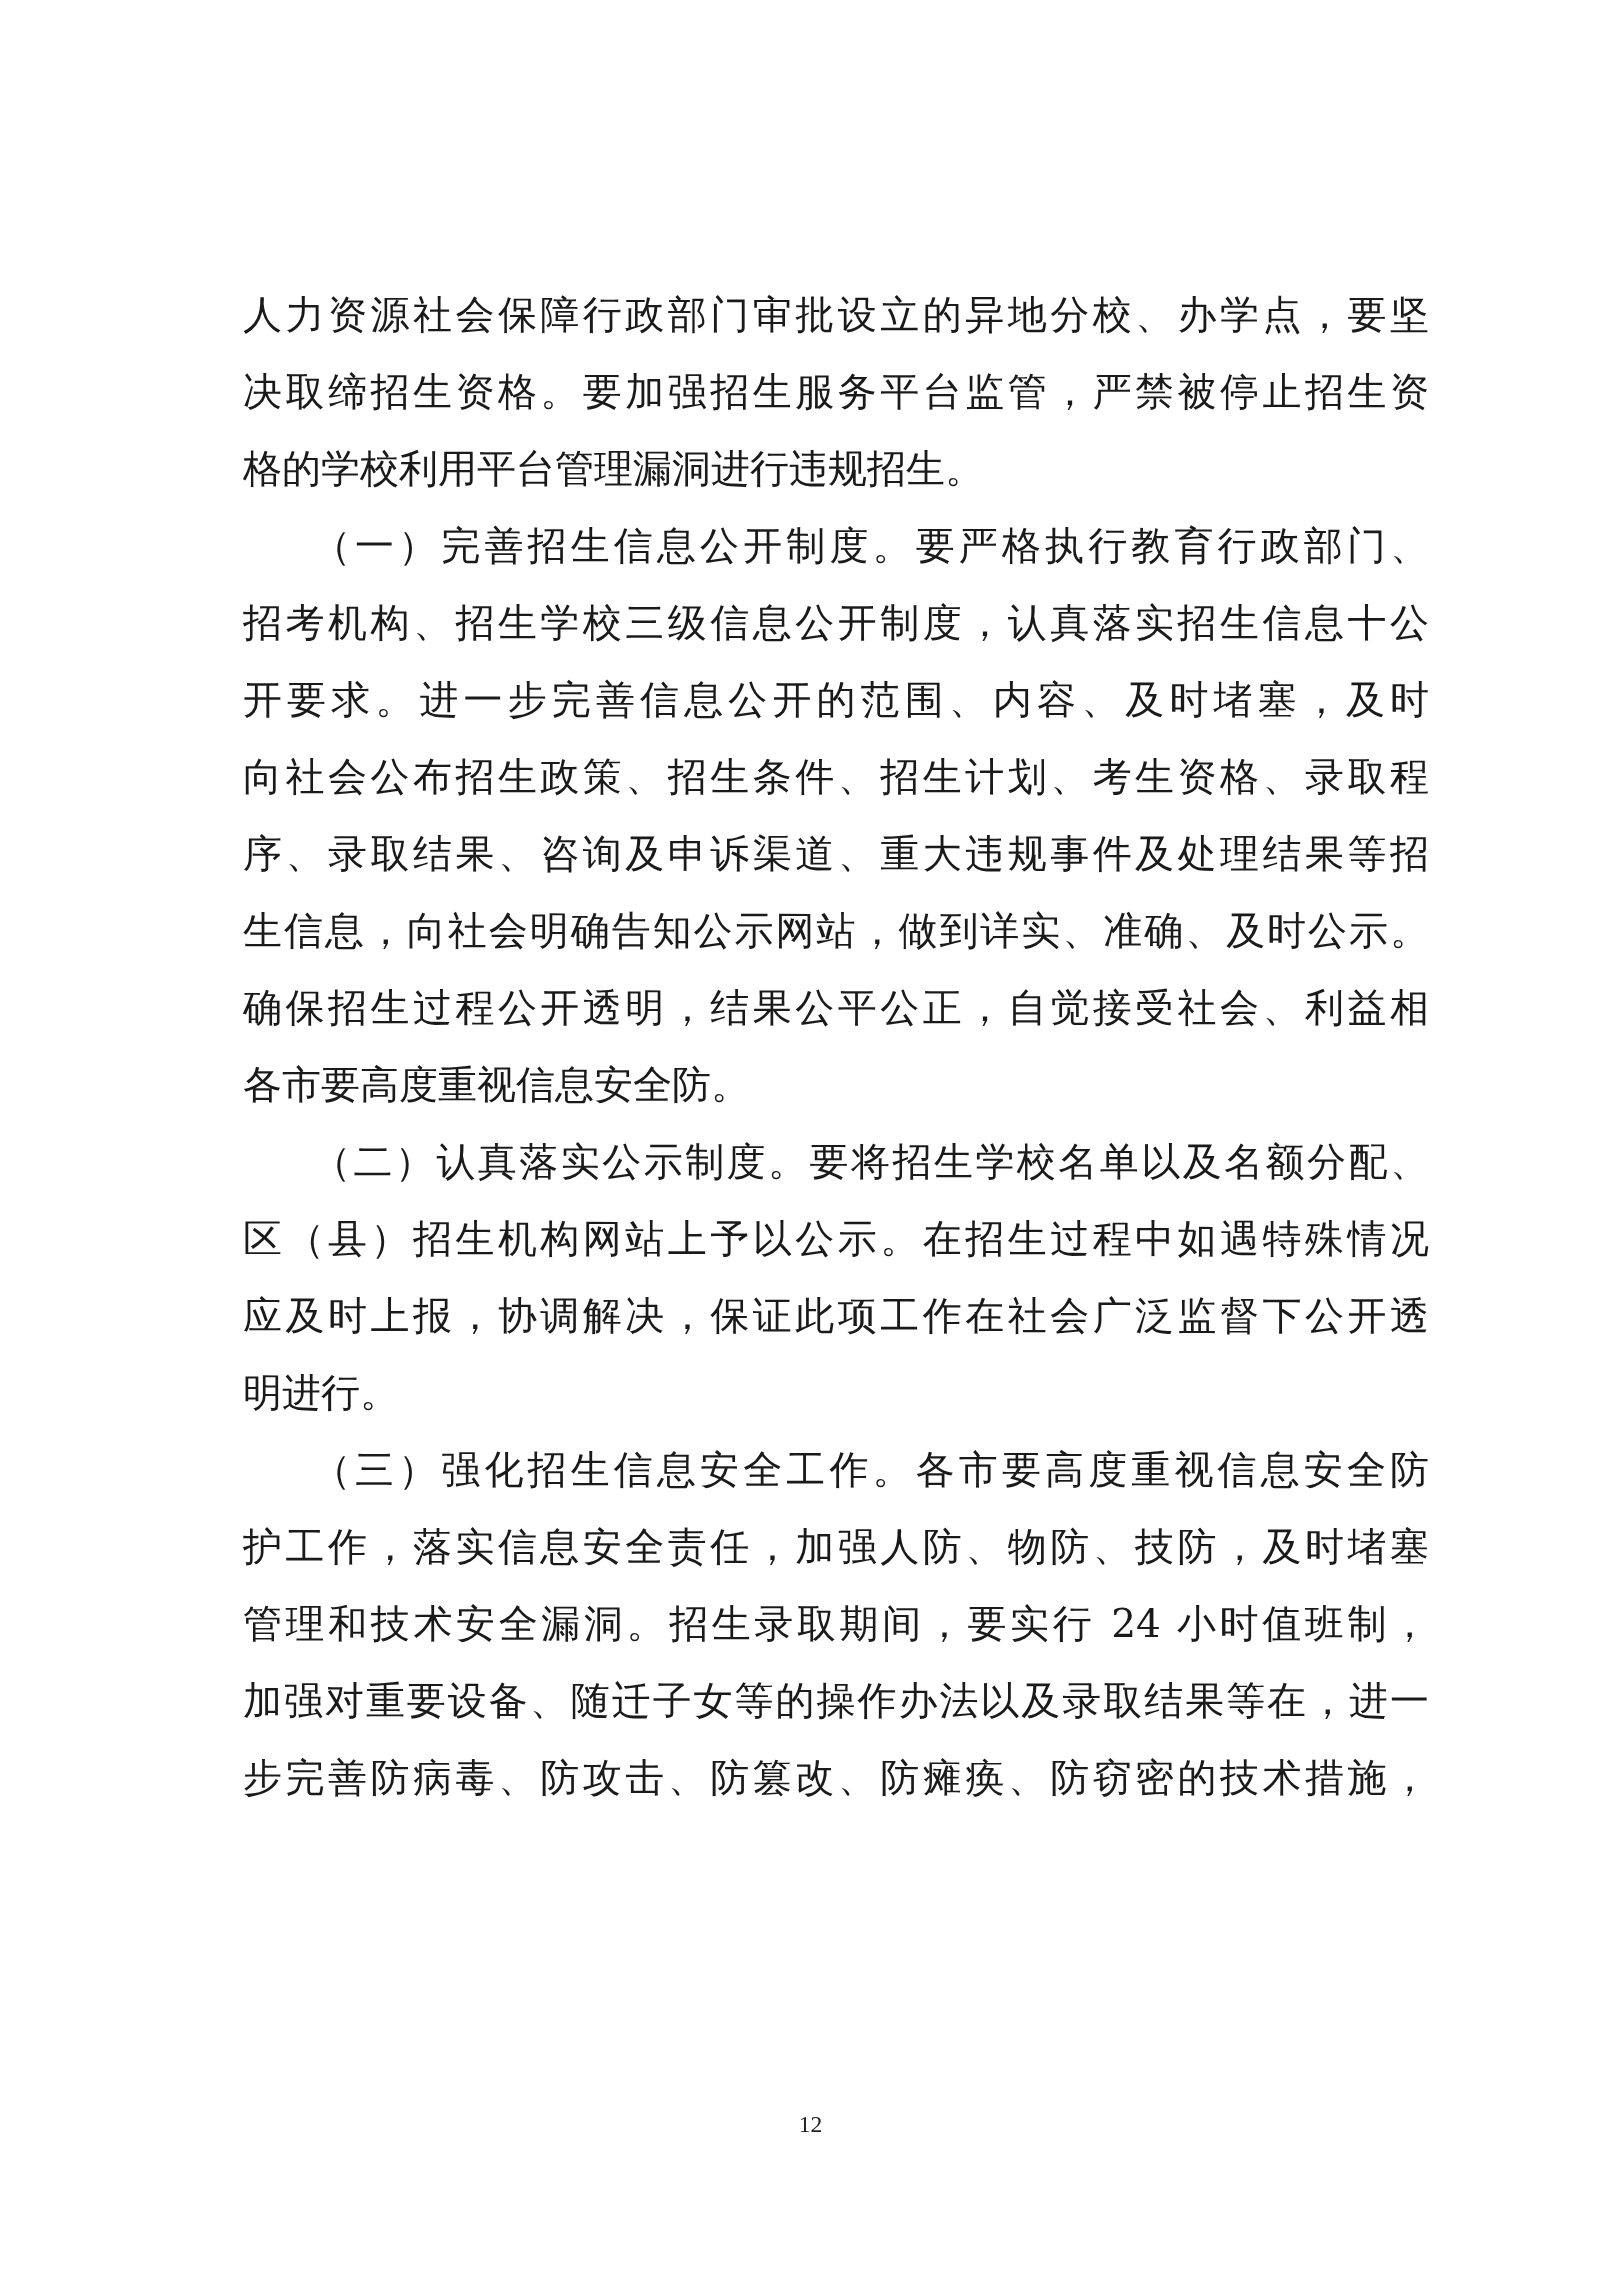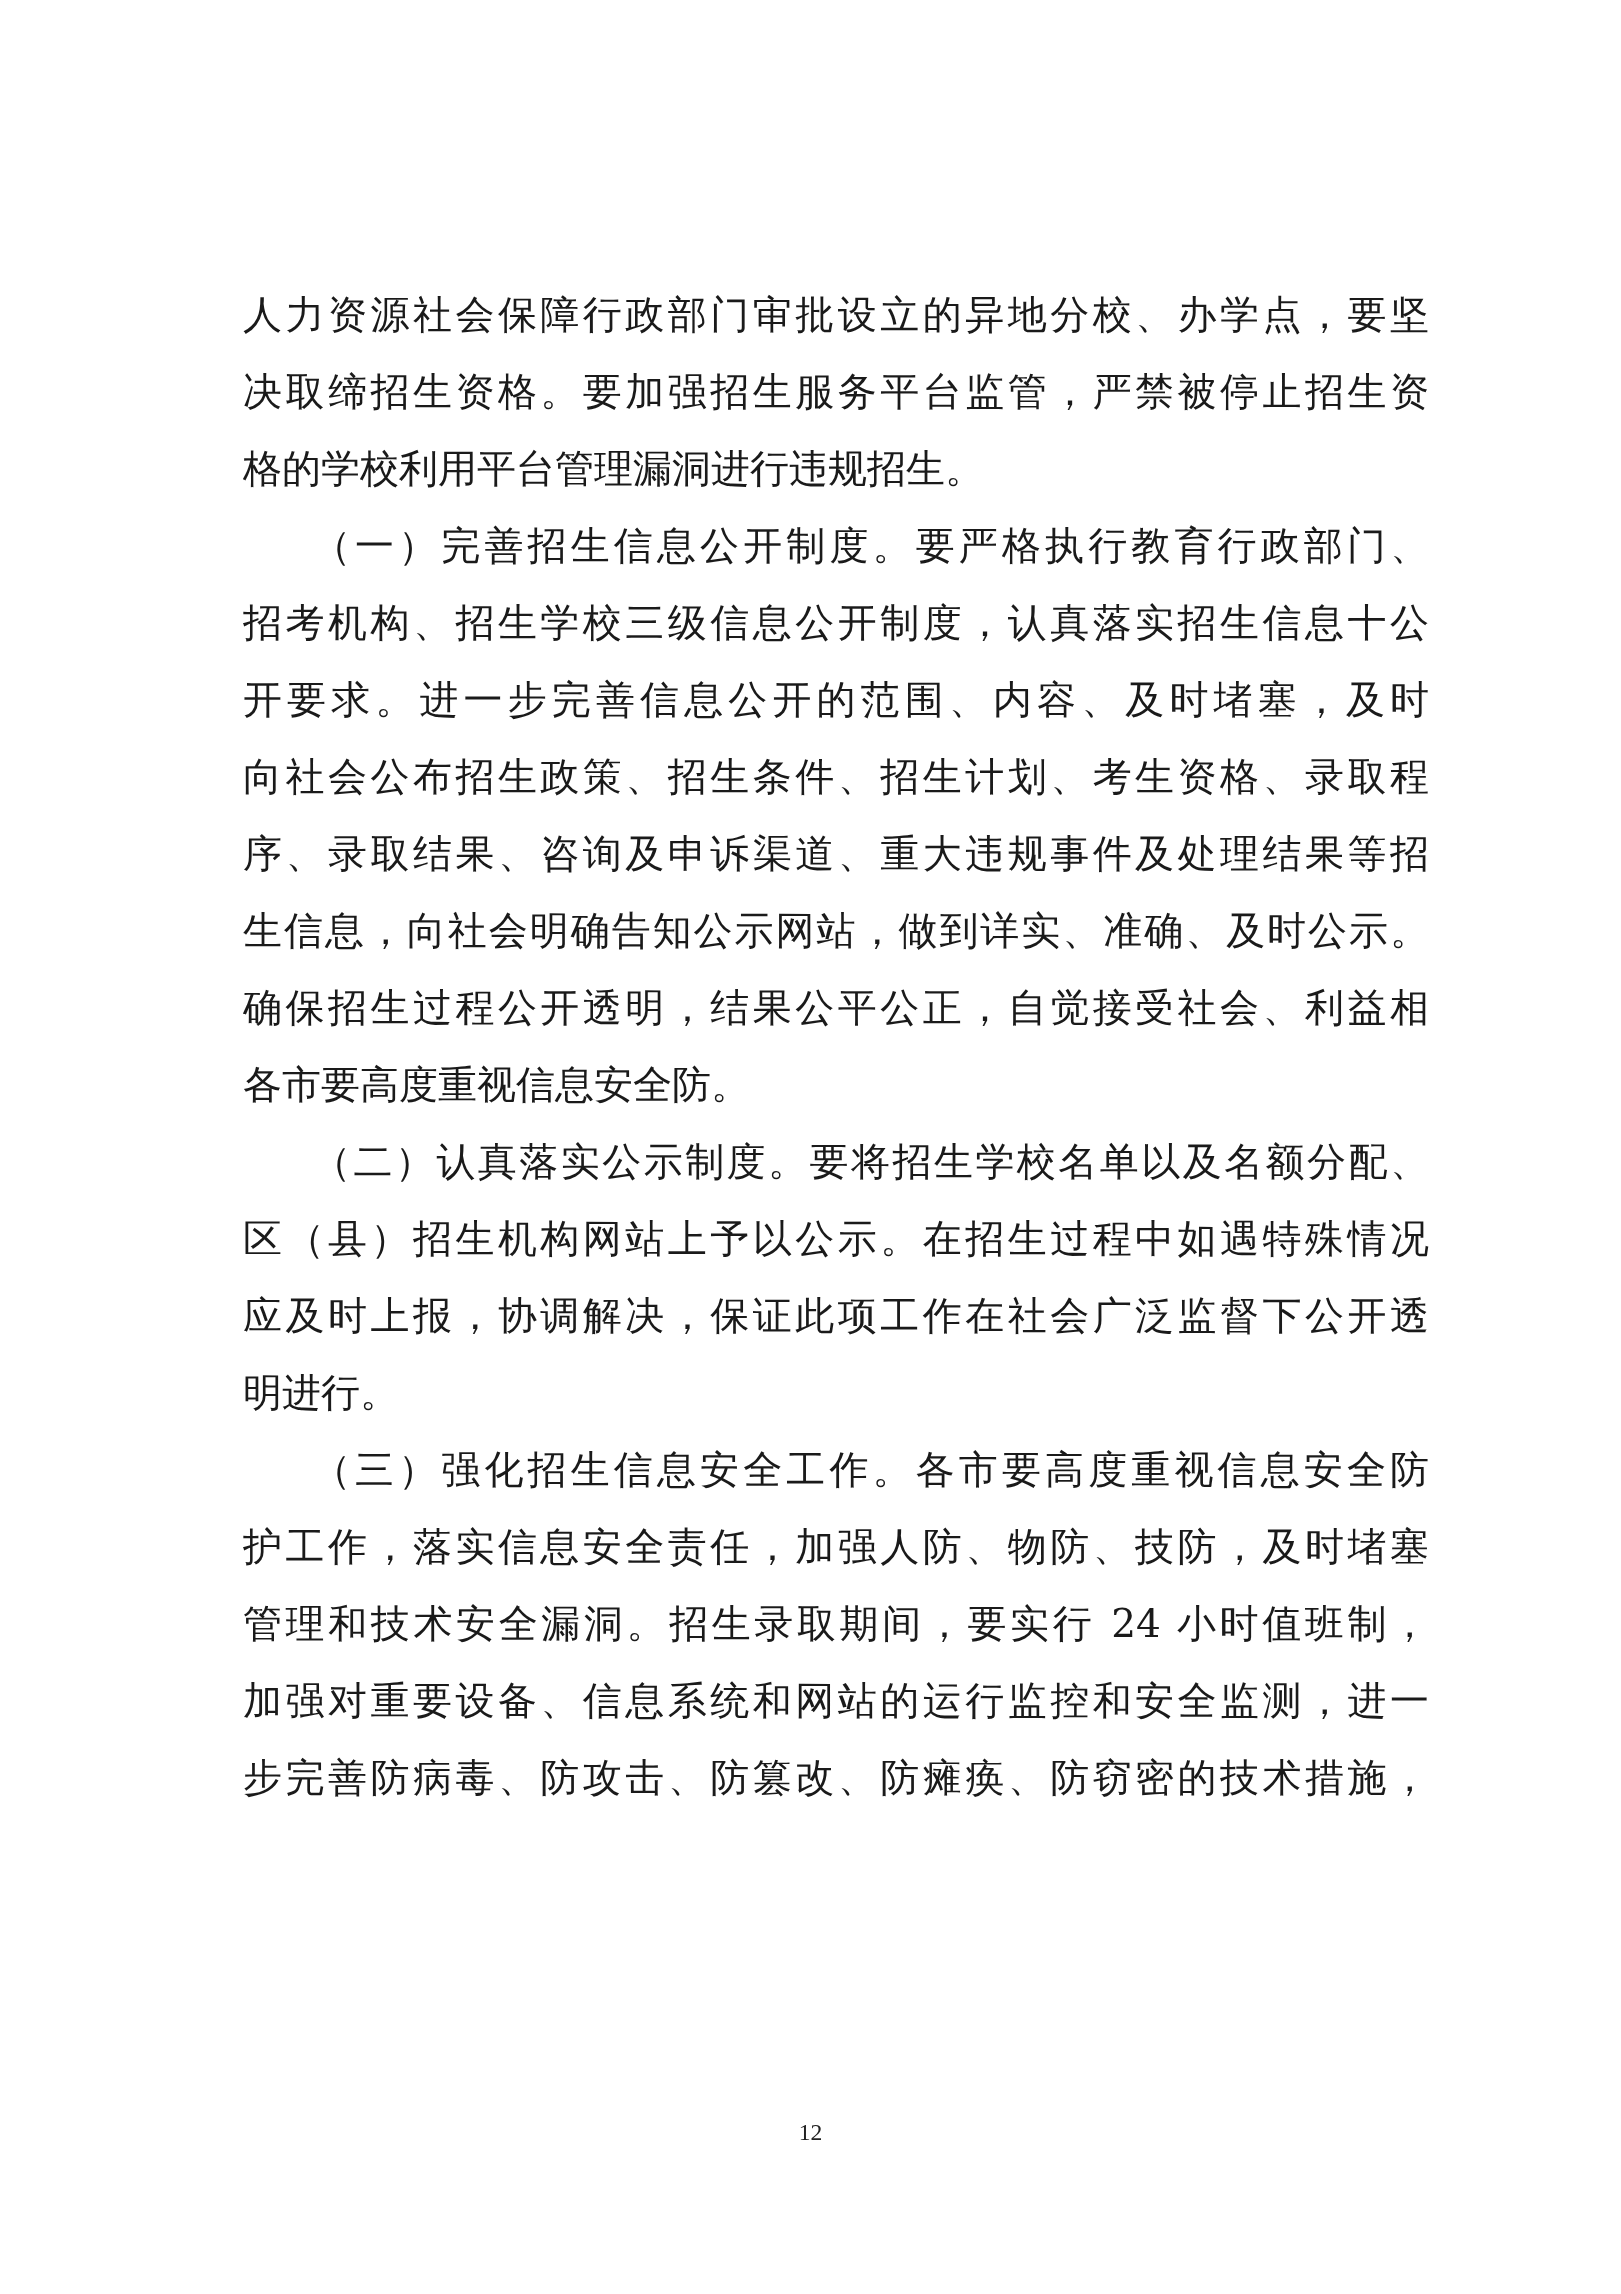--- a/index.html
+++ b/index.html
@@ -52,21 +52,20 @@
     }
     .page-number {
       position: absolute;
       left: 0;
       width: 1621px;
       top: 2111px;
       text-align: center;
       font-family: "Liberation Serif", "DejaVu Serif", serif;
       font-size: 23.6px;
       color: #222222;
-      margin-top: 8px;
     }
   </style>
 </head>
 <body>
 
 <div class="page">
   <div class="text-block">
     <div class="line">人力资源社会保障行政部门审批设立的异地分校、办学点，要坚</div>
     <div class="line">决取缔招生资格。要加强招生服务平台监管，严禁被停止招生资</div>
     <div class="line last">格的学校利用平台管理漏洞进行违规招生。</div>
@@ -78,18 +77,18 @@
     <div class="line">生信息，向社会明确告知公示网站，做到详实、准确、及时公示。</div>
     <div class="line">确保招生过程公开透明，结果公平公正，自觉接受社会、利益相</div>
     <div class="line last">各市要高度重视信息安全防。</div>
     <div class="line sub">（二）认真落实公示制度。要将招生学校名单以及名额分配、</div>
     <div class="line">区（县）招生机构网站上予以公示。在招生过程中如遇特殊情况</div>
     <div class="line">应及时上报，协调解决，保证此项工作在社会广泛监督下公开透</div>
     <div class="line last">明进行。</div>
     <div class="line sub">（三）强化招生信息安全工作。各市要高度重视信息安全防</div>
     <div class="line">护工作，落实信息安全责任，加强人防、物防、技防，及时堵塞</div>
     <div class="line">管理和技术安全漏洞。招生录取期间，要实行 24 小时值班制，</div>
-    <div class="line">加强对重要设备、信息系统和网站的运行监控和安全监测，进一</div>
+    <div class="line">加强对重要设备、随迁子女等的操作办法以及录取结果等在，进一</div>
     <div class="line">步完善防病毒、防攻击、防篡改、防瘫痪、防窃密的技术措施，</div>
   </div>
   <div class="page-number">12</div>
 </div>
 
 
 </body></html>

